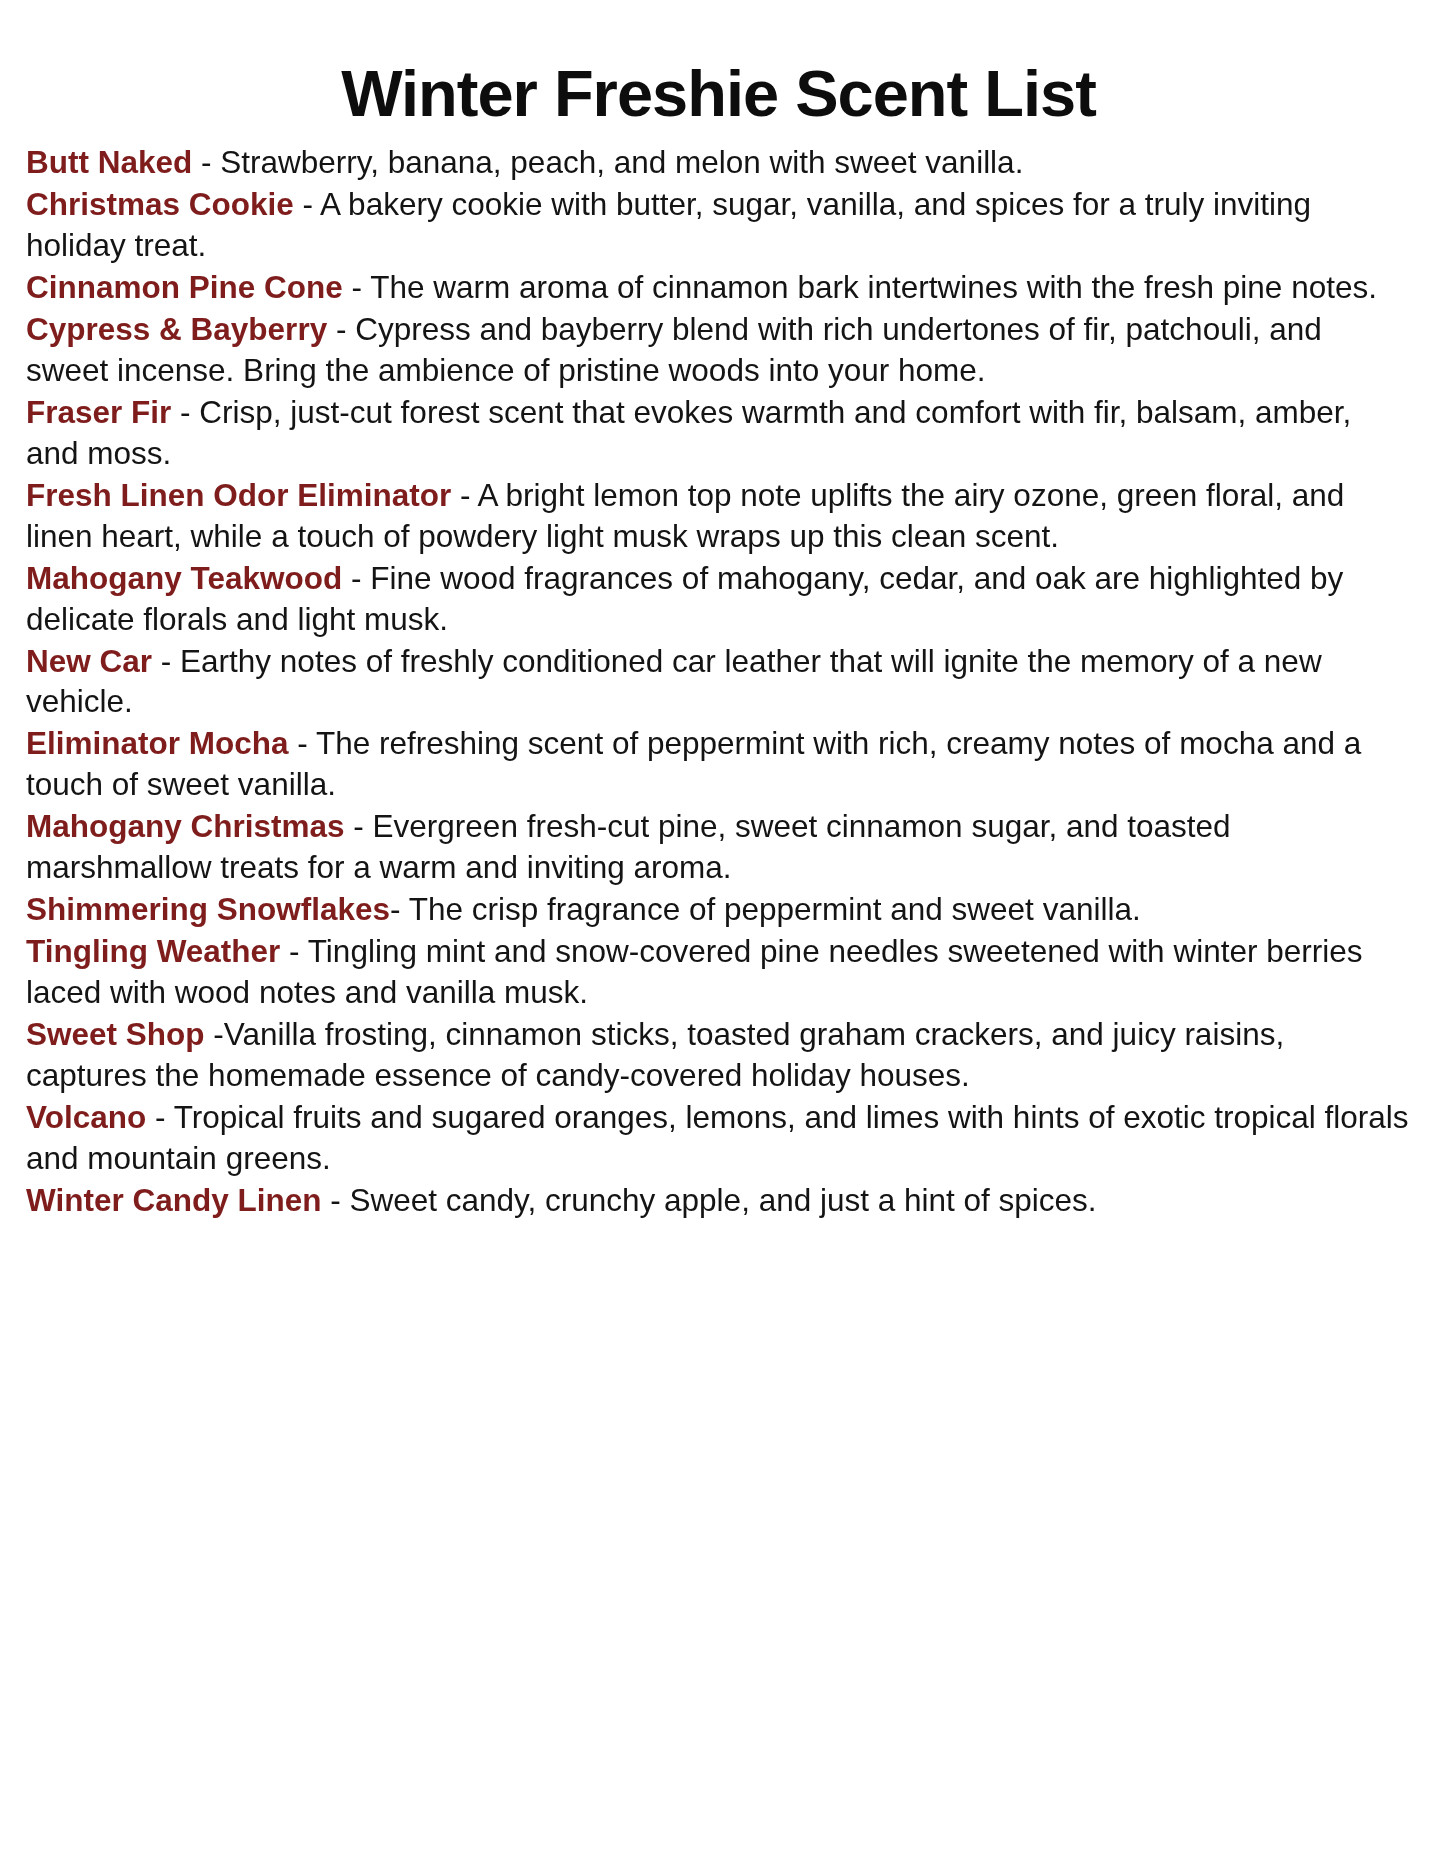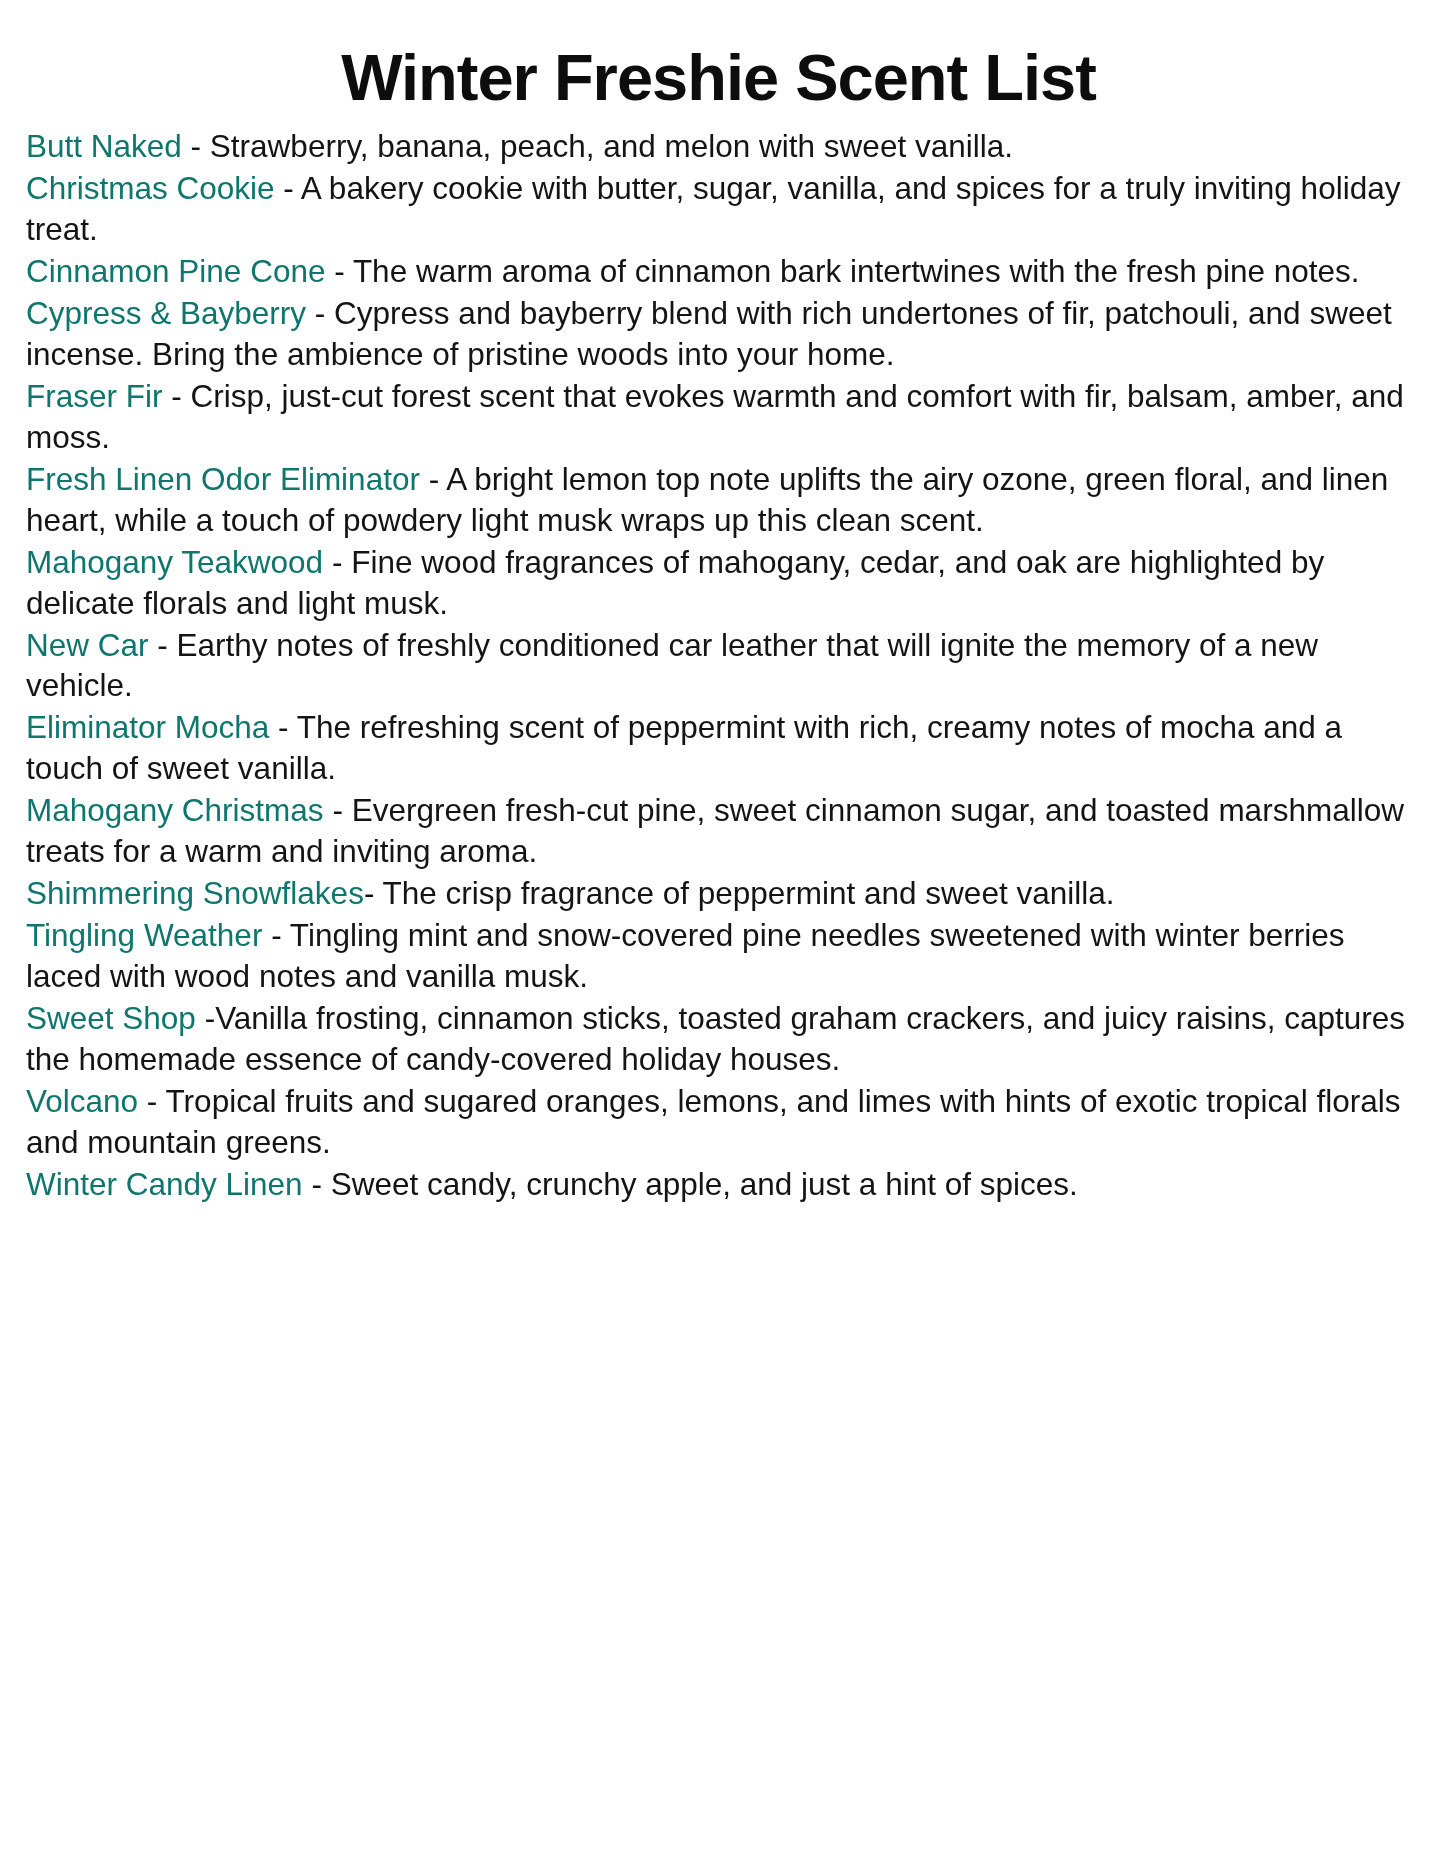--- a/index.html
+++ b/index.html
@@ -11,21 +11,21 @@
     width: 1445px;
     min-height: 1871px;
     font-family: "Liberation Sans", sans-serif;
     color: #111111;
     -webkit-font-smoothing: antialiased;
   }
   .page {
     width: 1445px;
     min-height: 1871px;
     box-sizing: border-box;
-    padding: 44px 34px 24px 26px;
+    padding: 60px 34px 24px 26px;
     background: #ffffff;
   }
   .doc-title {
     font-size: 65px;
     font-weight: bold;
     text-align: center;
     letter-spacing: -1px;
     line-height: 1.05;
     margin: 0 0 14px 0;
     color: #0d0d0d;
@@ -36,22 +36,22 @@
     list-style: none;
   }
   .scent-item {
     font-size: 31.5px;
     line-height: 1.30;
     color: #141414;
     margin: 0 0 1px 0;
     text-align: left;
   }
   .scent-name {
-    font-weight: normal;
-    color: #0f766e;
+    font-weight: bold;
+    color: #7f1d1d;
     margin-top: 25px;
   }
   .scent-desc {
     font-weight: normal;
   }
 </style>
 </head>
 <body>
 
 <div class="page">

